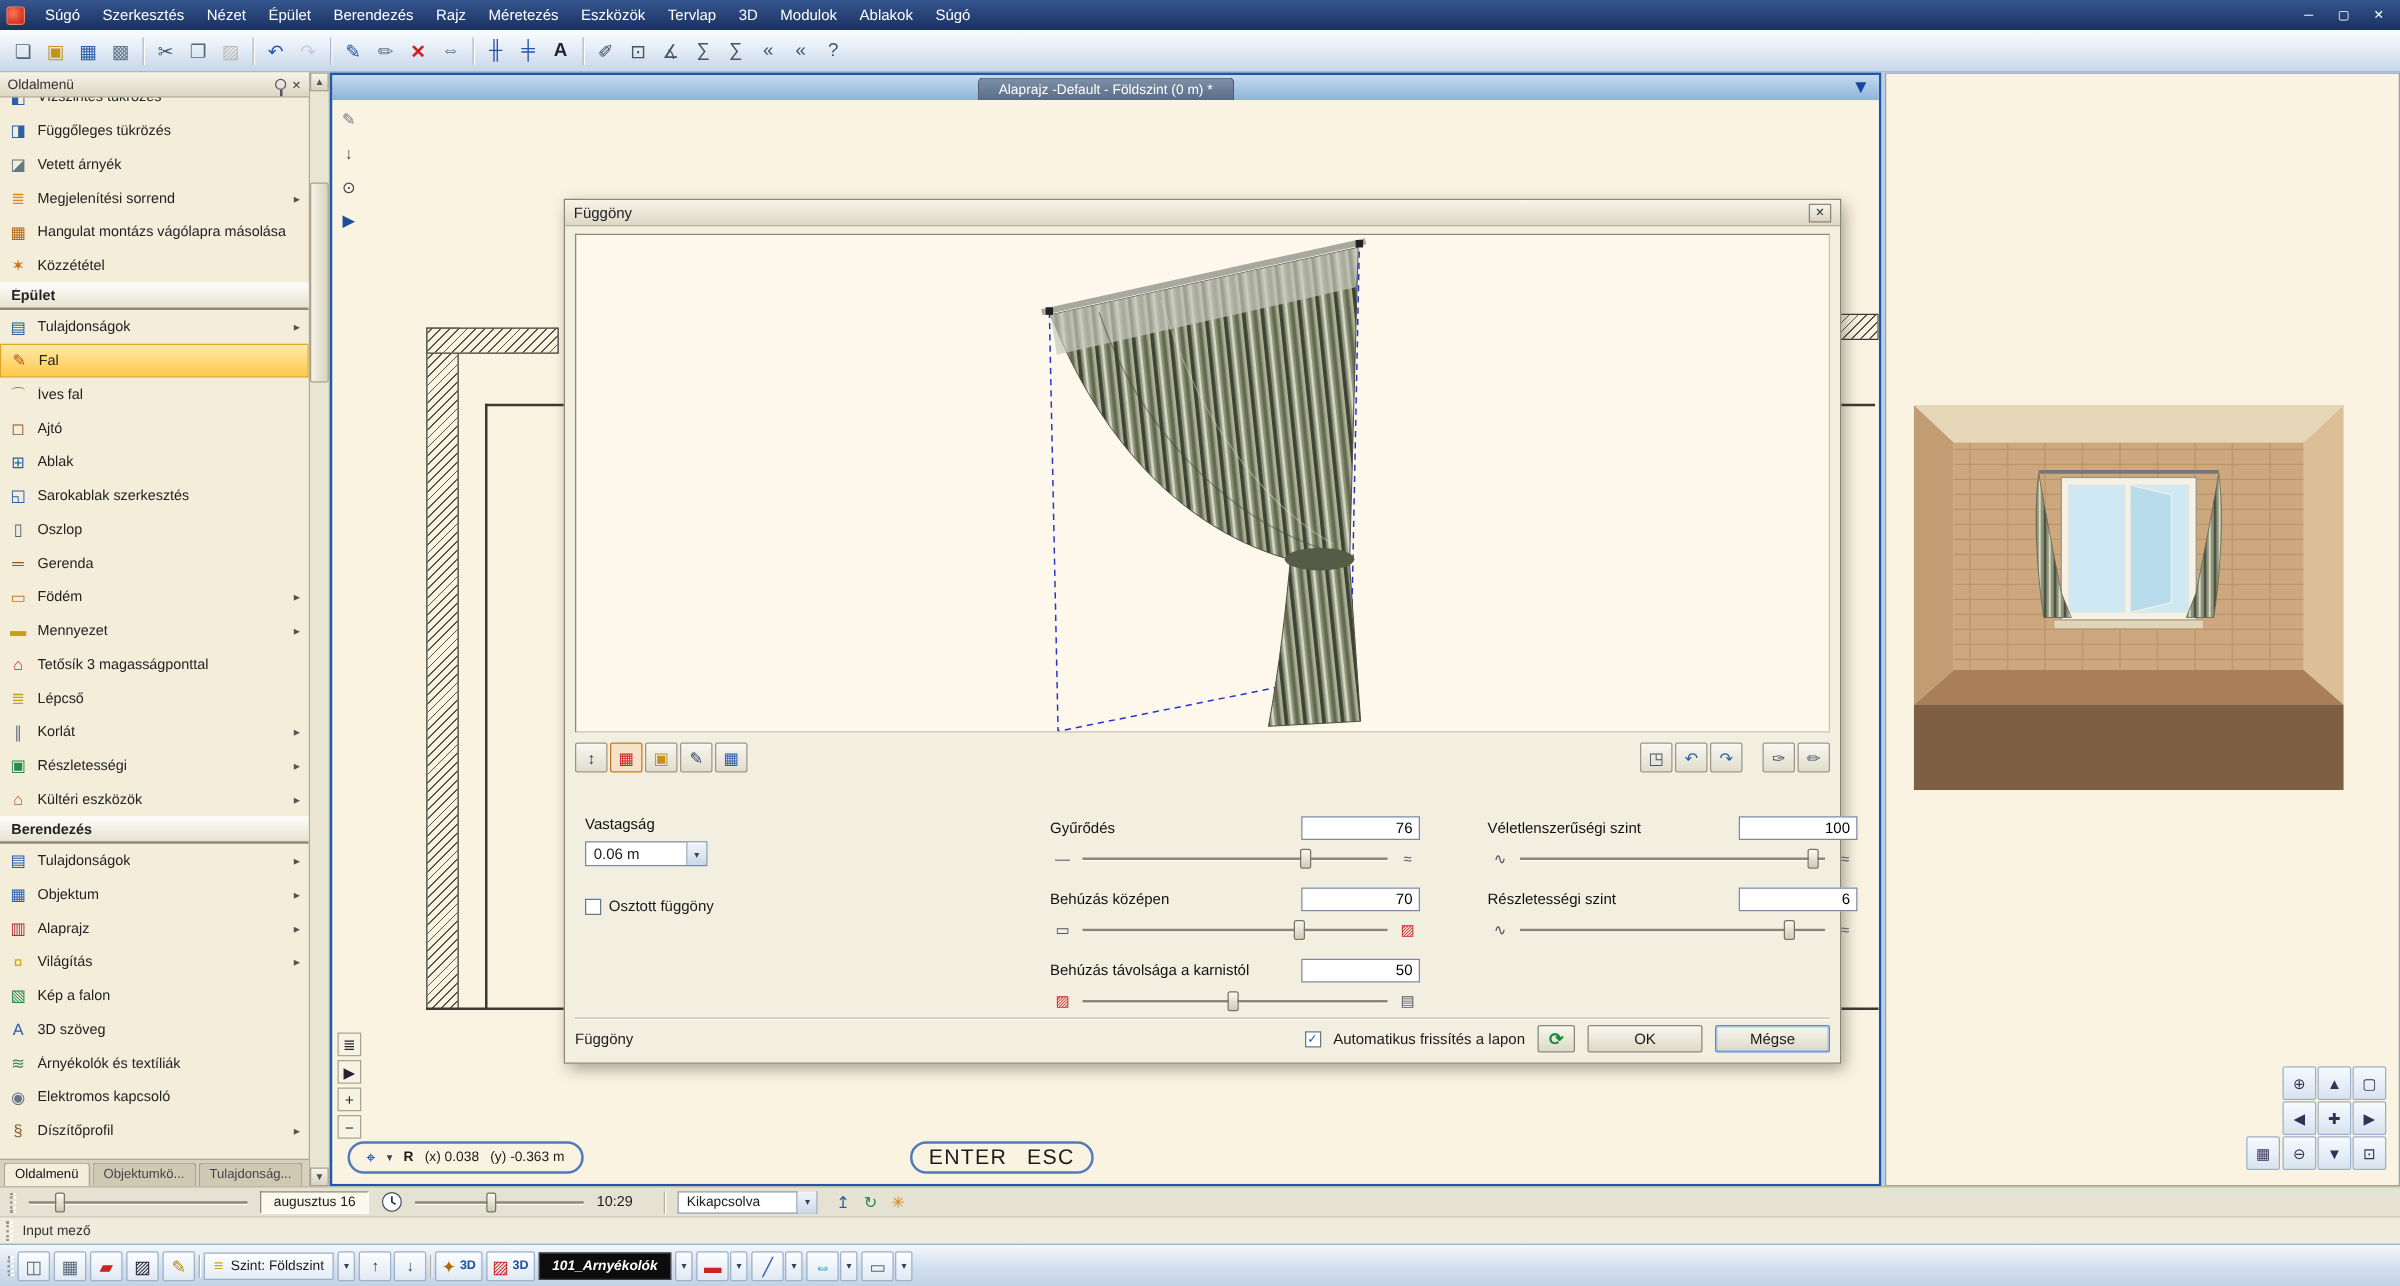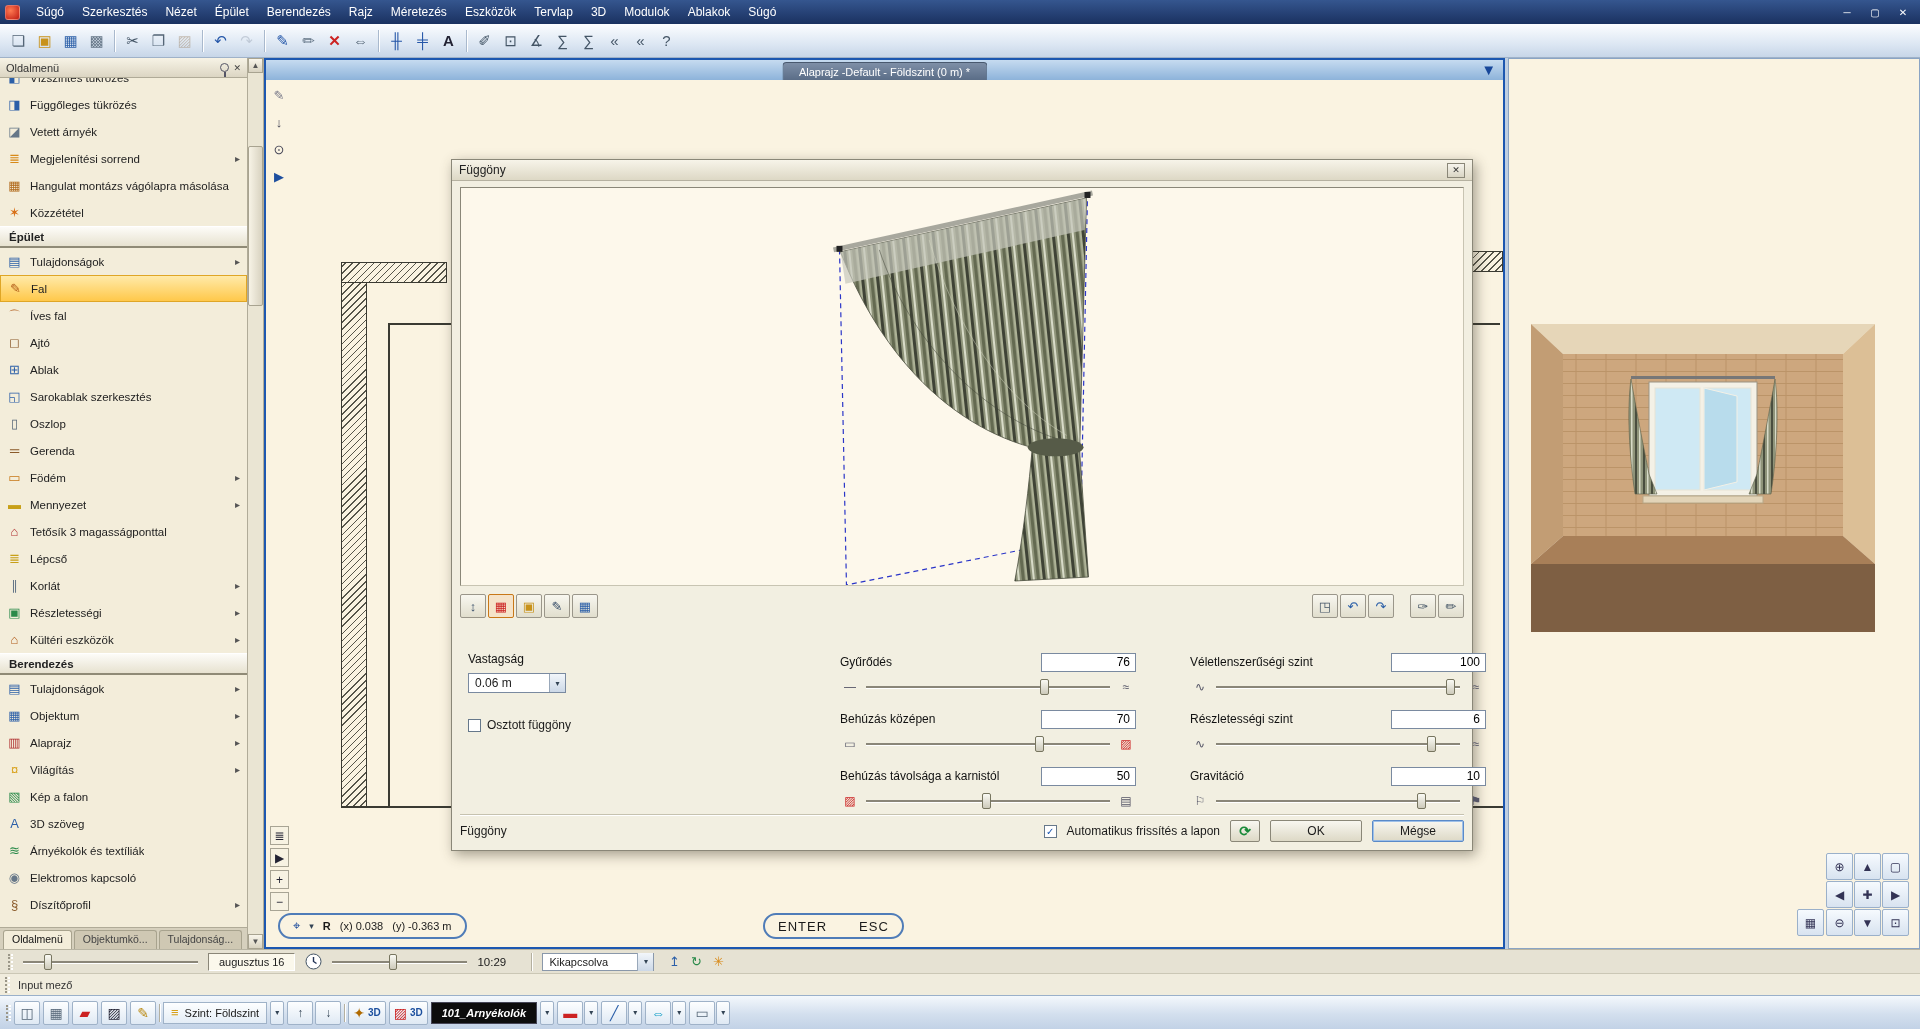--- a/index.html
+++ b/index.html
@@ -64,21 +64,21 @@
 .ctool{width:20px;height:20px;display:flex;align-items:center;justify-content:center;font-size:13px}
 #ctools-bottom{position:absolute;left:4px;bottom:36px;display:flex;flex-direction:column;gap:3px;z-index:2}
 .ctoolb{width:19px;height:19px;border:1px solid #a8a494;background:#f7f2e2;display:flex;align-items:center;justify-content:center;font-size:12px;color:#223}
 
 
 .pill{position:absolute;bottom:8px;height:26px;border:2px solid #4f7cb8;border-radius:13px;background:#faf3e1;display:flex;align-items:center;padding:0 13px;gap:9px;font-size:11px;z-index:3;white-space:nowrap}
 #coord-pill{left:12px}
 #coord-pill .ax{color:#17479a;font-size:13px}
 #coord-pill .rlbl{font-weight:bold;font-size:11px}
 #coord-pill .sm{font-size:9px;color:#345}
-#key-pill{left:497px;letter-spacing:1px;font-size:13px;gap:32px}
+#key-pill{left:462px;letter-spacing:1px;font-size:17px;gap:16px}
 
 
 #dialog{position:absolute;left:185px;top:79px;width:1022px;height:692px;background:#f2efe1;border:1px solid #8a8778;box-shadow:3px 4px 12px rgba(60,55,40,.45);z-index:10}
 #dlg-title{height:21px;background:linear-gradient(#f7f4e9,#ddd8c5);border-bottom:1px solid #b5b1a0;display:flex;align-items:center;padding:0 7px;font-size:12px;color:#222}
 #dlg-close{margin-left:auto;width:18px;height:15px;border:1px solid #8a8778;background:linear-gradient(#f6f4ec,#d9d5c4);display:flex;align-items:center;justify-content:center;font-size:9px;color:#333}
 #dlg-preview{position:absolute;left:8px;top:27px;right:8px;height:399px;background:#fdf8eb;border:1px solid #8a8778;border-right-color:#c8c4b2;border-bottom-color:#c8c4b2}
 #dlg-preview svg{width:100%;height:100%;display:block}
 #dlg-icons{position:absolute;left:8px;top:432px;right:8px;height:28px;display:flex;align-items:center;gap:2px}
 .dbtn{width:26px;height:24px;border:1px solid #9a968a;border-radius:2px;display:flex;align-items:center;justify-content:center;background:linear-gradient(#f8f7f0,#e1decd);font-size:13px}
 .dbtn.active{background:#f5e3c9;border-color:#c87818}
@@ -684,33 +684,20 @@
               </div>
               <div class="srow">
                 <span class="sicon">∿</span>
                 <div class="strack">
                   <div class="sthumb" style="left: calc(88% - 4px);"></div>
                 </div>
                 <span class="sicon">≈</span>
               </div>
             </div>
 
-            <div class="param">
-              <div class="prow">
-                <span class="plabel">Gravitáció</span>
-                <input class="pinput" value="10" style="">
-              </div>
-              <div class="srow">
-                <span class="sicon">⚐</span>
-                <div class="strack">
-                  <div class="sthumb" style="left: calc(84% - 4px);"></div>
-                </div>
-                <span class="sicon">⚑</span>
-              </div>
-            </div>
           </div>
 
         <div id="dlg-footer">
           <span style="font-size:12px">Függöny</span>
           <span style="flex:1"></span>
           <span class="cbox">✓</span>
           <span style="font-size:12px">Automatikus frissítés a lapon</span>
           <div id="refresh-btn">
               <span>⟳</span>
             </div>

